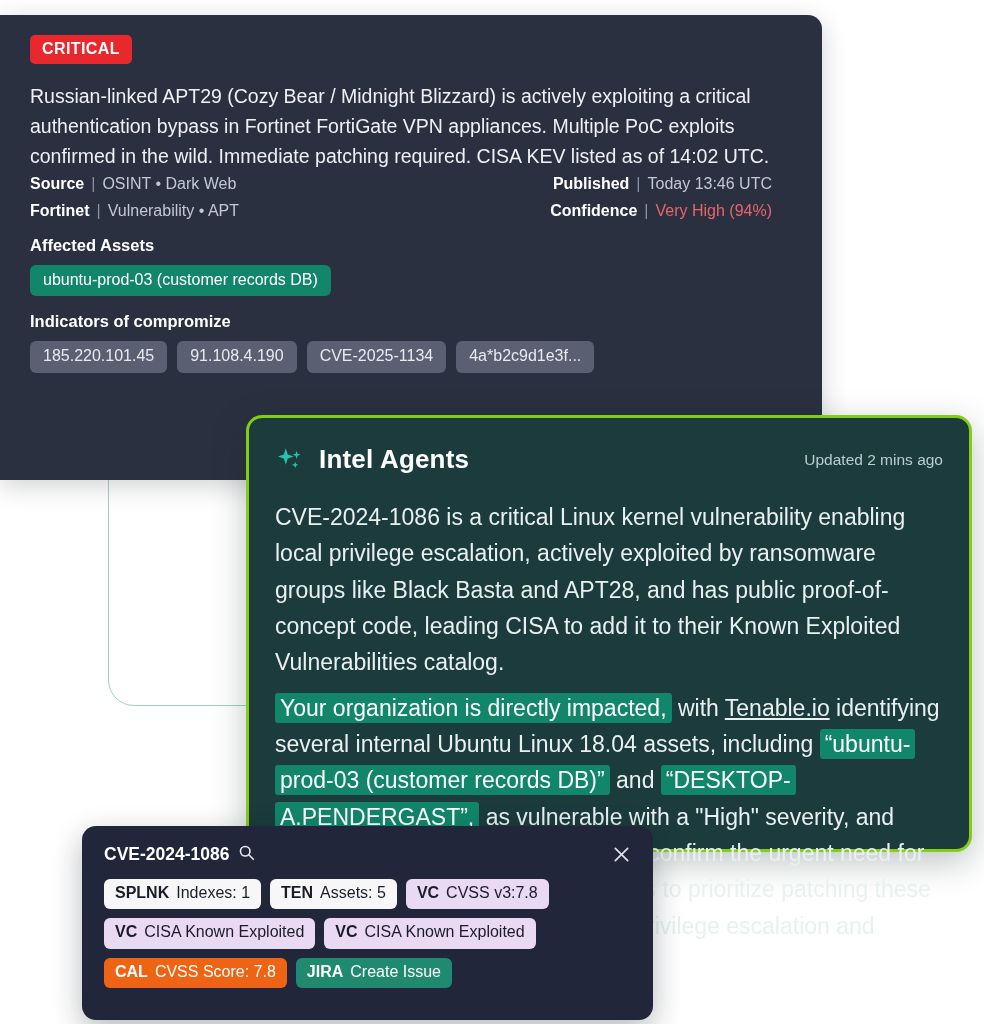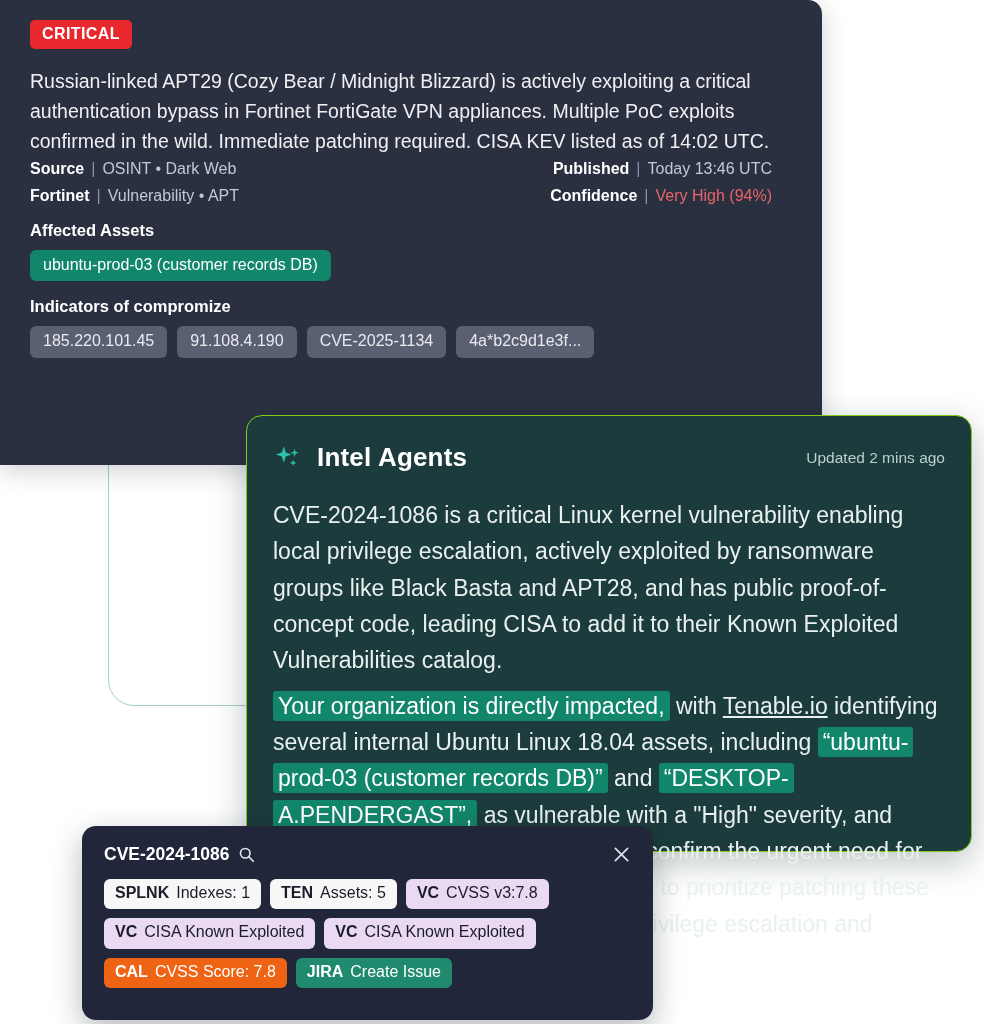--- a/index.html
+++ b/index.html
@@ -12,21 +12,21 @@
 
   
   .ghost-outline{
     position:absolute;left:108px;top:300px;width:520px;height:406px;
     border:1px solid #9fd1c6;border-radius:26px;background:transparent;
     box-sizing:border-box;
   }
 
   
   .threat-card{
-    position:absolute;left:0px;top:0px;width:822px;height:465px;
+    position:absolute;left:0px;top:15px;width:822px;height:465px;
     background:#2b3040;border-radius:0 14px 14px 0;
     box-sizing:border-box;padding:20px 28px 0 30px;
     box-shadow:0 6px 26px rgba(20,24,35,.20);
   }
   .sev-badge{
     display:inline-block;background:#e8282d;color:#ffffff;
     font-size:16px;font-weight:bold;letter-spacing:.4px;
     padding:5px 12px 6px;border-radius:5px;
   }
   .threat-summary{
@@ -52,21 +52,21 @@
   .chip{
     font-size:16px;padding:6px 13px 8px;border-radius:6px;
     color:#ffffff;white-space:nowrap;line-height:1.1;
   }
   .chip.asset{background:#12866a;}
   .chip.ioc{background:#5a6072;color:#e8eaf0;}
 
   
   .intel-card{
     position:absolute;left:246px;top:415px;width:726px;height:437px;
-    background:#1b3b3c;border:1px solid #84cc16;border-radius:16px;
+    background:#1b3b3c;border:3px solid #84cc16;border-radius:16px;
     box-sizing:border-box;padding:26px 26px 0 26px;
     box-shadow:0 10px 34px rgba(15,40,40,.28);
   }
   .intel-head{display:flex;align-items:center;justify-content:space-between;}
   .intel-title-wrap{display:flex;align-items:center;gap:14px;}
   .sparkle-icon{width:30px;height:30px;display:block;}
   .intel-title{color:#ffffff;font-size:26px;font-weight:bold;letter-spacing:.2px;}
   .intel-updated{color:#b9cfcb;font-size:15.5px;}
   .intel-body{margin-top:24px;color:#e9f1ef;font-size:23px;line-height:1.58;}
   .intel-body p{margin:0 0 9px;}
@@ -74,21 +74,21 @@
   .lnk{color:#e9f1ef;text-decoration:underline;}
 
   
   .cve-popup{
     position:absolute;left:82px;top:826px;width:571px;height:194px;
     background:#21263a;border-radius:14px;box-sizing:border-box;
     padding:18px 22px 0 22px;
     box-shadow:0 10px 30px rgba(18,22,35,.30);
   }
   .cve-head{display:flex;align-items:center;justify-content:space-between;}
-  .cve-id-wrap{display:flex;align-items:center;gap:8px;}
+  .cve-id-wrap{display:flex;gap:8px;}
   .cve-id{color:#ffffff;font-size:17.5px;font-weight:bold;}
   .search-icon,.close-icon{display:block;}
   .badge-rows{margin-top:14px;}
   .badge-row{display:flex;flex-wrap:wrap;gap:9px;margin-bottom:9px;}
   .badge{
     display:inline-flex;align-items:baseline;gap:7px;
     font-size:16px;padding:5px 11px 7px;border-radius:6px;line-height:1.15;
     white-space:nowrap;
   }
   .badge .pfx{font-weight:bold;}

